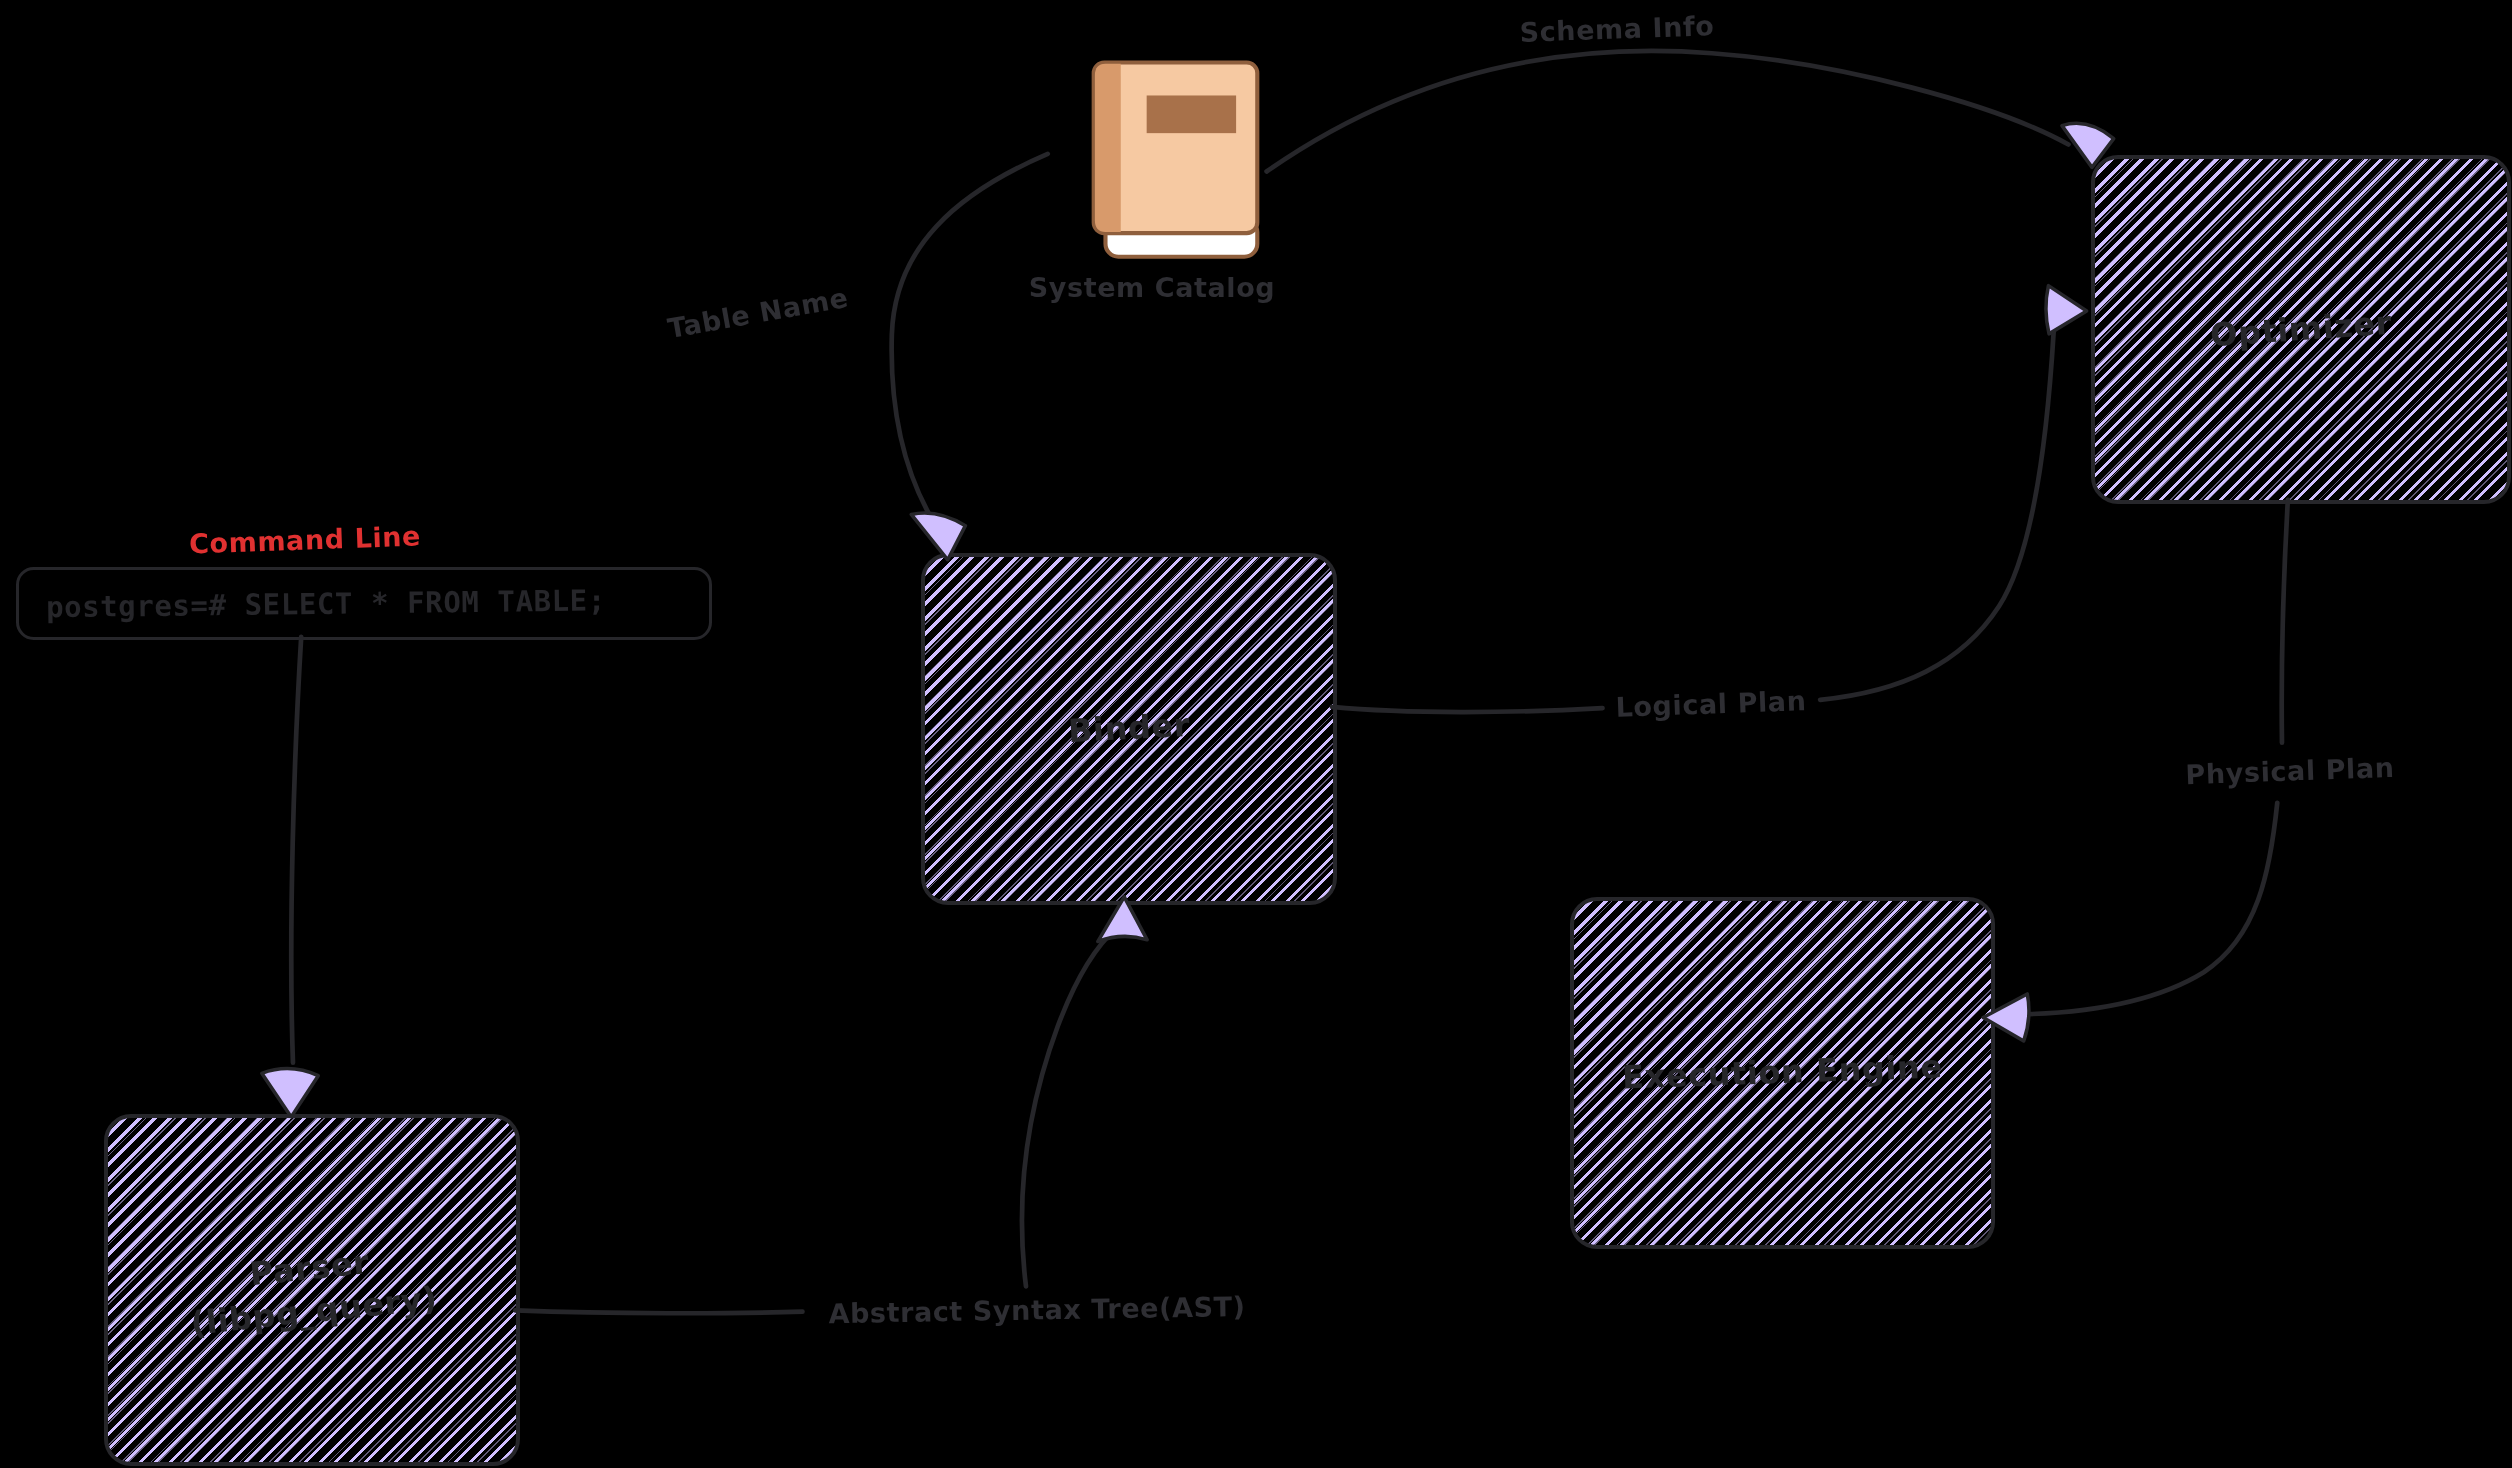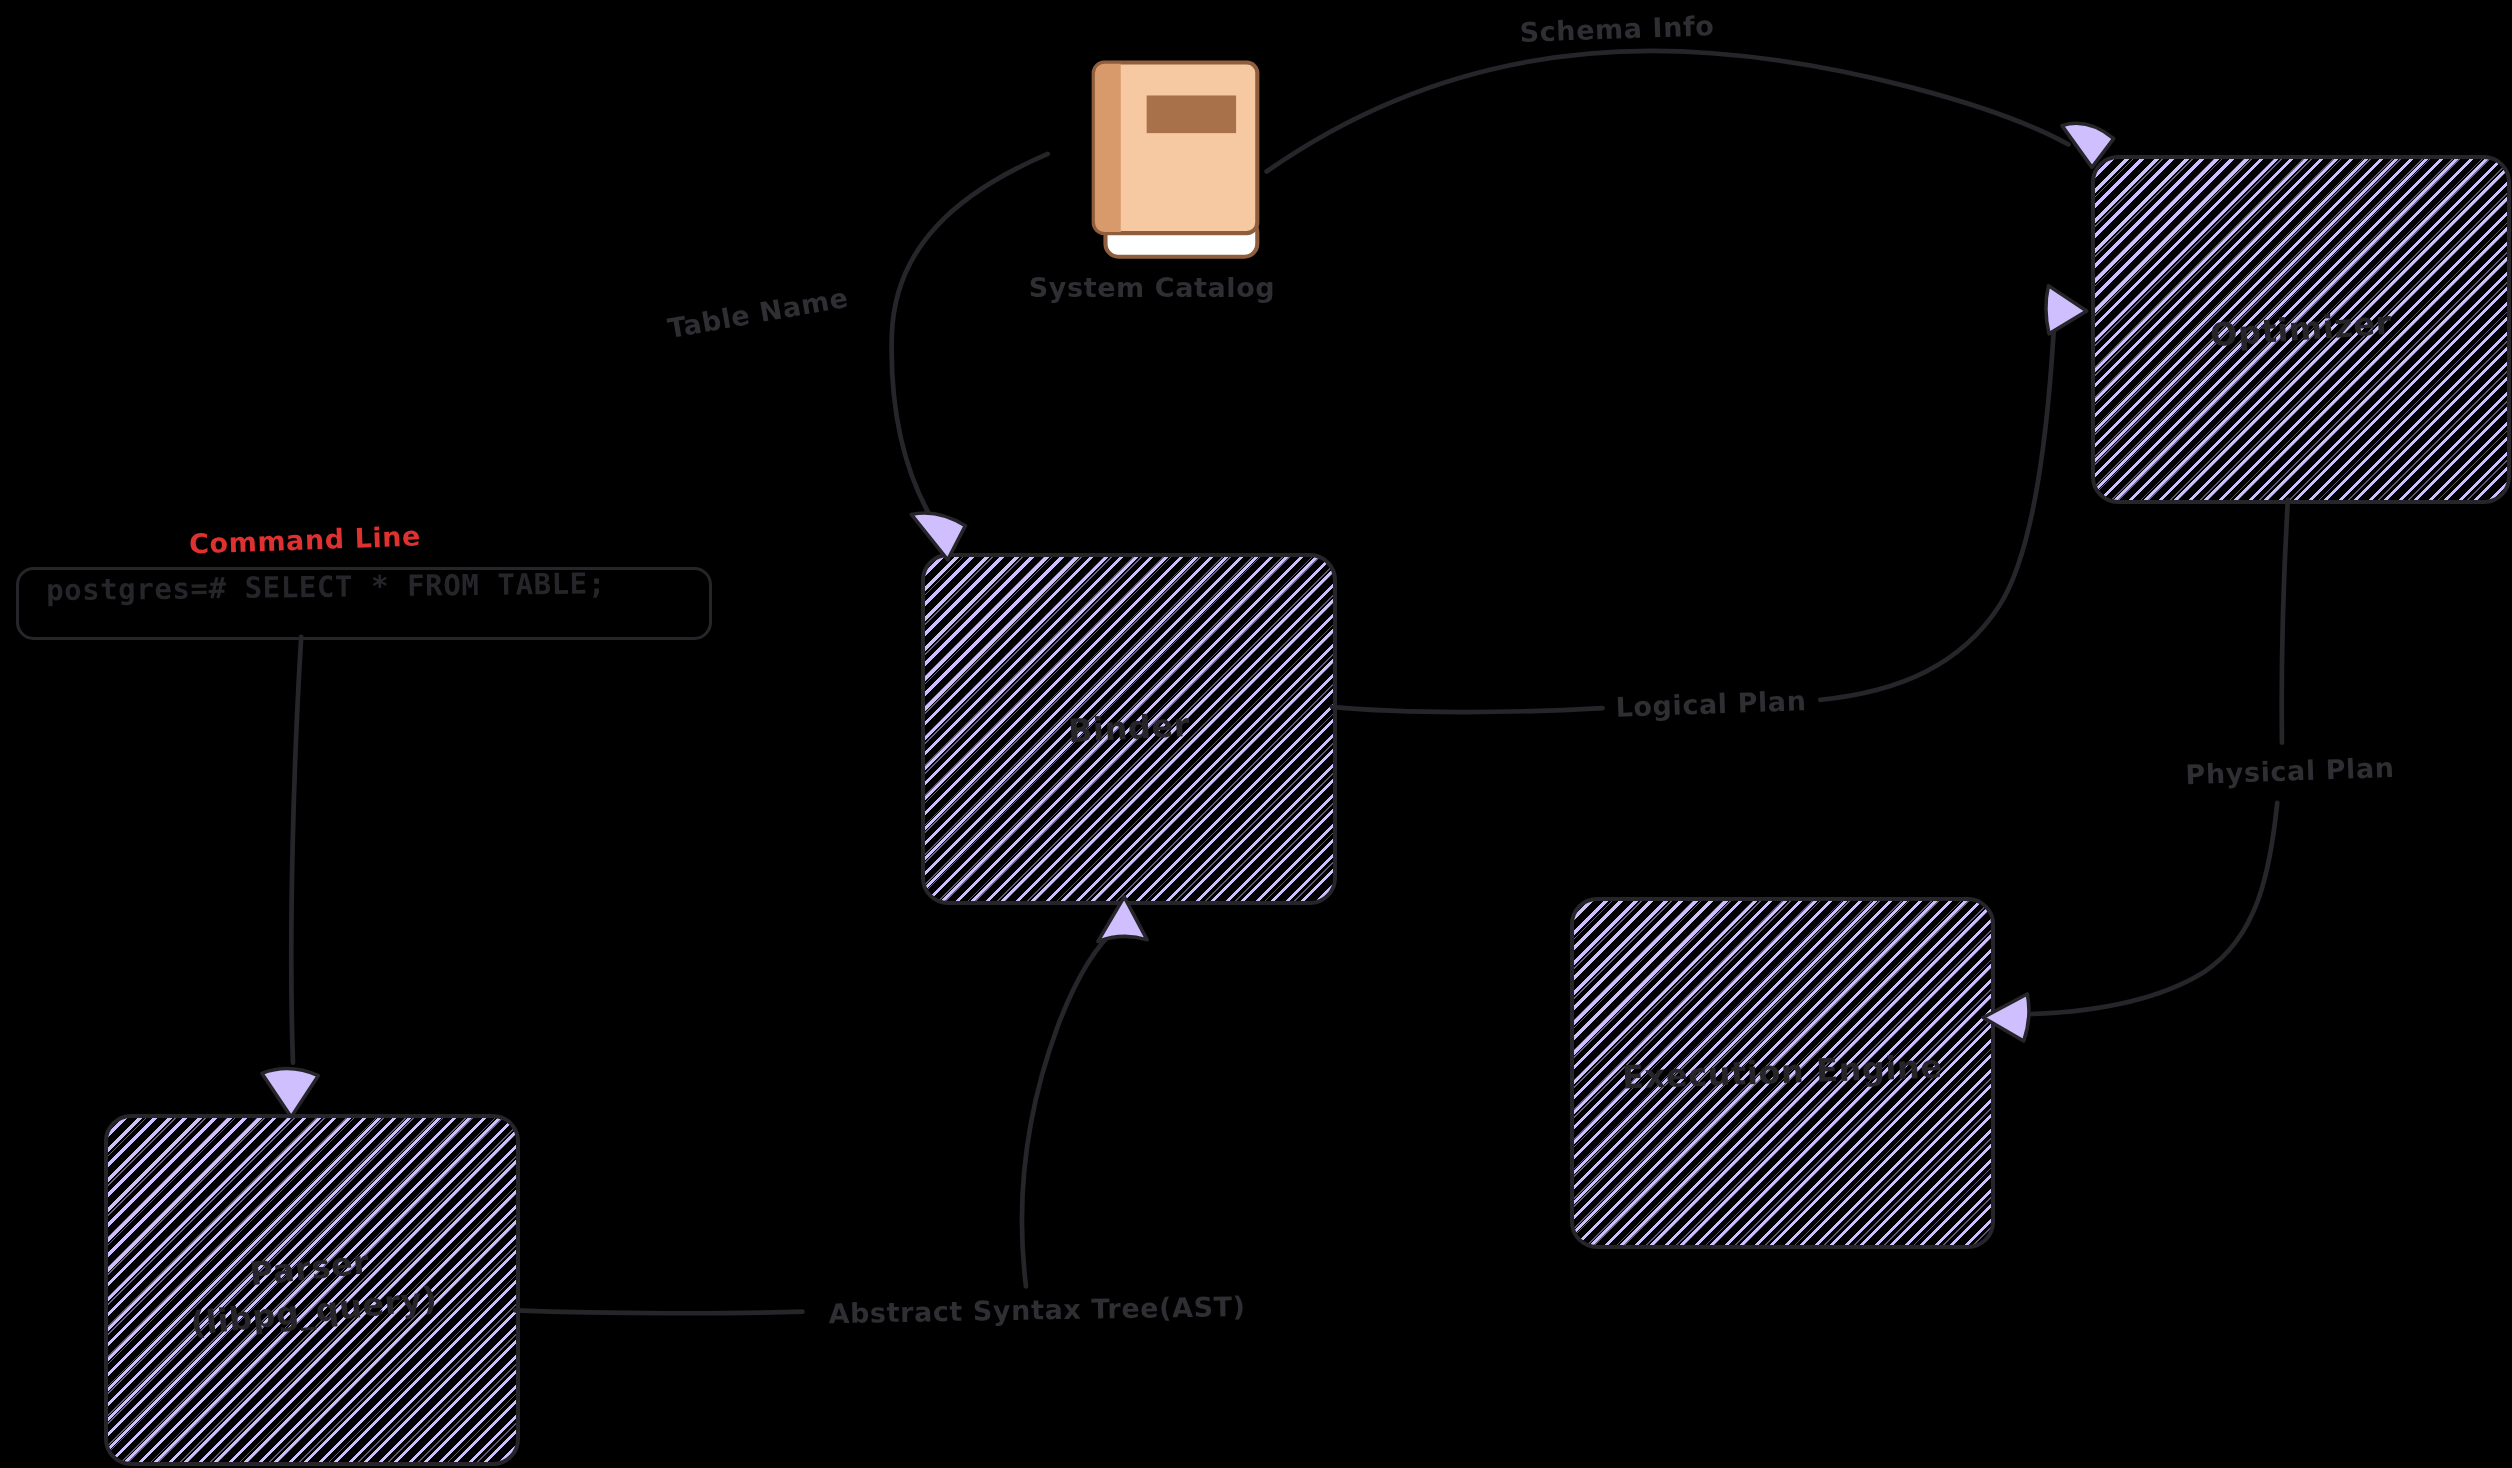--- a/index.html
+++ b/index.html
@@ -29,21 +29,21 @@
   }
   .edge-label {
     position: absolute; z-index: 3;
     color: var(--label-text, #2e2e33);
     font-size: 27px; font-weight: 600; letter-spacing: 0.6px; white-space: nowrap;
   }
   .edge-label.red { color: var(--accent-red, #e03131); }
   .cmd-box {
     position: absolute; left: 16px; top: 567px; width: 690px; height: 67px;
     border: 3.5px solid var(--stroke, #26262a); border-radius: 17.7px;
-    display: flex; align-items: flex-start; z-index: 1;
+    display: flex; align-items: center; z-index: 1;
     background: transparent;
   }
   .cmd-text {
     font-family: "DejaVu Sans Mono", monospace;
     color: var(--node-text, #2b2b2f);
     font-size: 29px; font-weight: 600; letter-spacing: 0.6px;
     padding-left: 27px; white-space: nowrap;
     transform: rotate(-0.7deg);
   }
   .book { position: absolute; left: 1090px; top: 59px; z-index: 2; }

